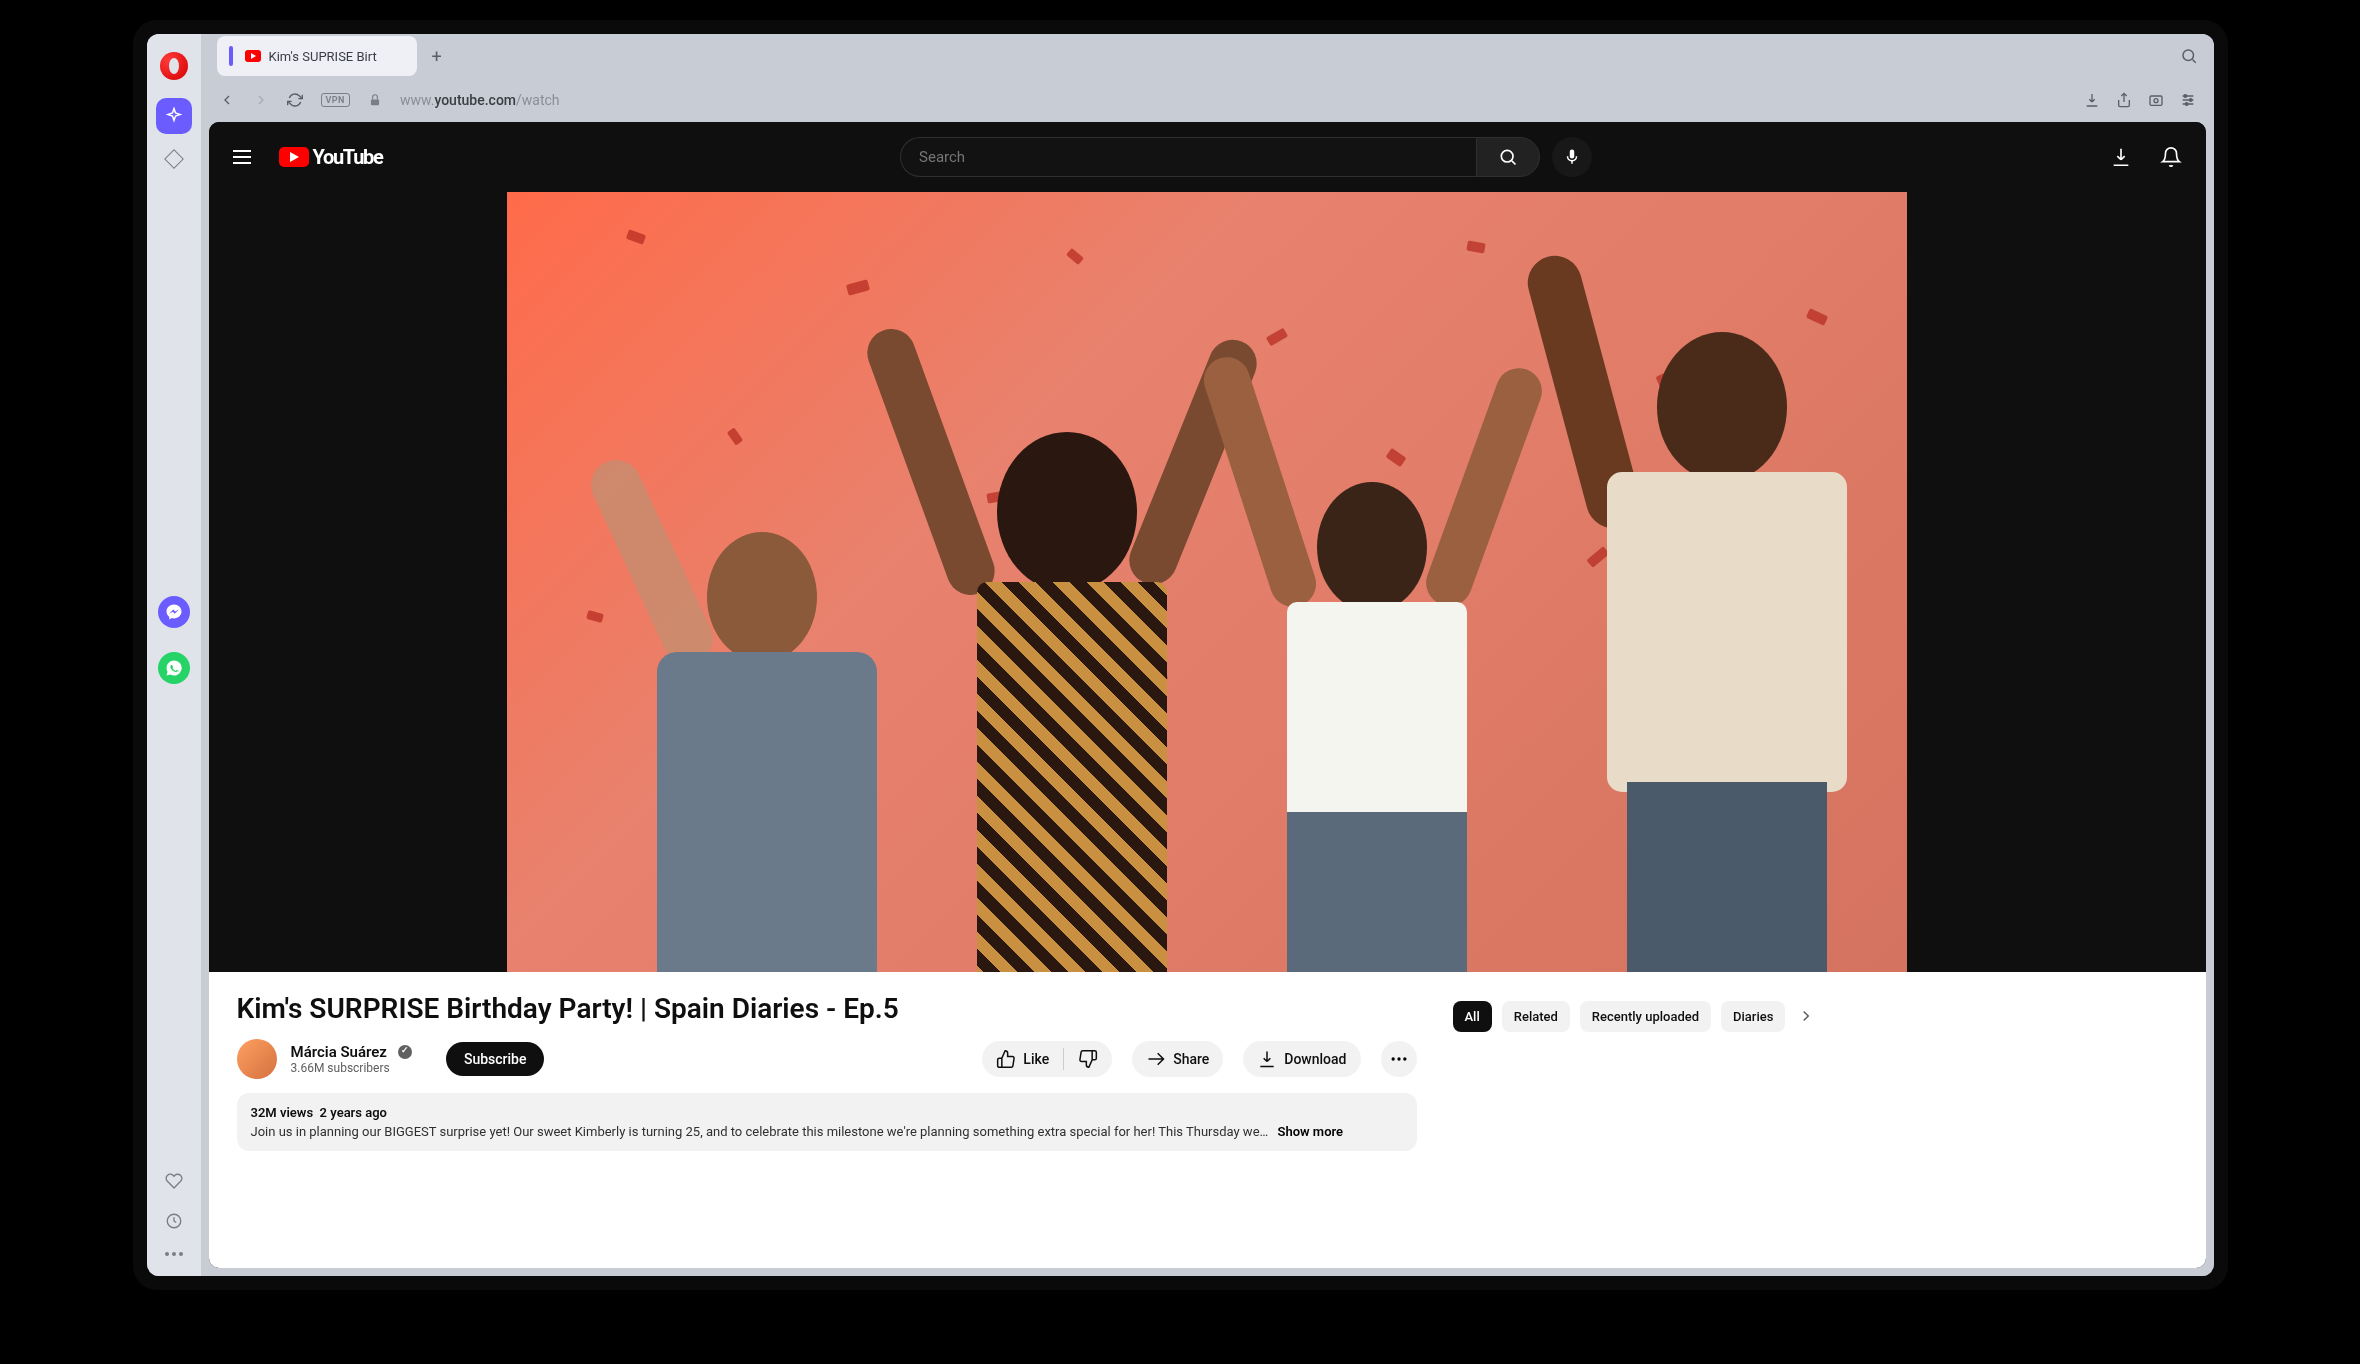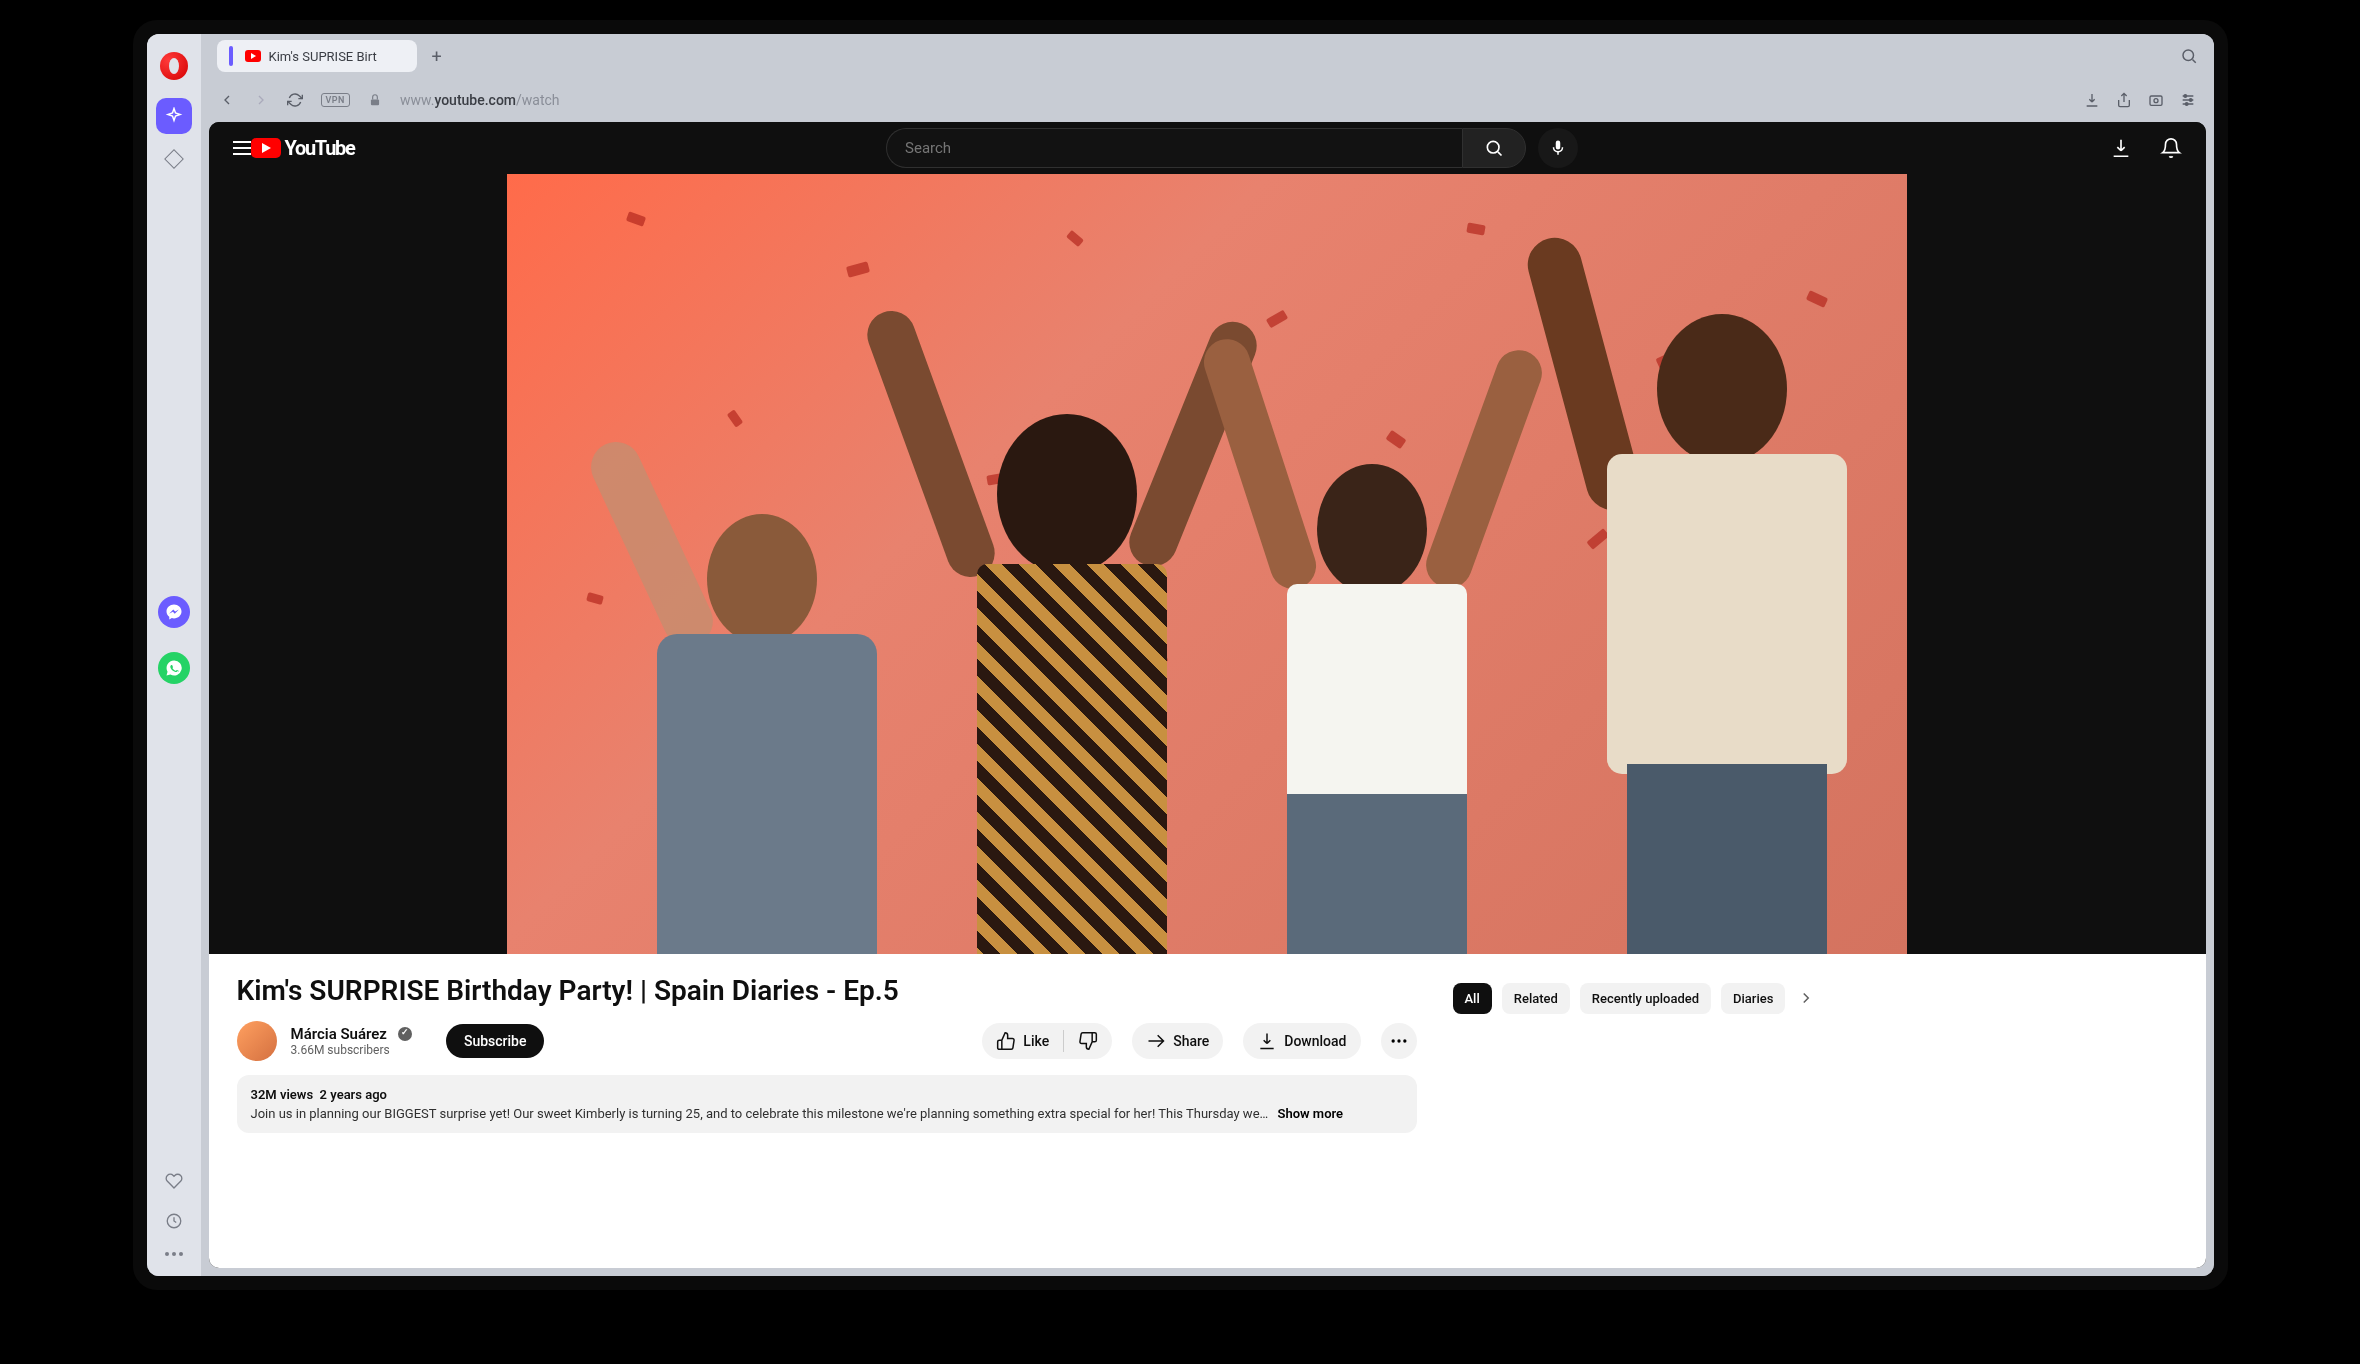--- a/index.html
+++ b/index.html
@@ -17,41 +17,41 @@
 .sidebar-messenger { width: 32px; height: 32px; background: #6b5cff; border-radius: 50%; display: flex; align-items: center; justify-content: center; position: absolute; top: 562px; }
 .sidebar-whatsapp { width: 32px; height: 32px; background: #25d366; border-radius: 50%; display: flex; align-items: center; justify-content: center; position: absolute; top: 618px; color: #fff; }
 .sidebar-bottom { position: absolute; bottom: 20px; display: flex; flex-direction: column; gap: 22px; align-items: center; color: #7a7e88; }
 .sidebar-dots { display: flex; gap: 3px; }
 .sidebar-dots span { width: 4px; height: 4px; background: #7a7e88; border-radius: 50%; }
 
 .main-area { flex: 1; display: flex; flex-direction: column; background: #c8ccd4; }
 
 
 .tab-bar { height: 44px; display: flex; align-items: center; padding: 0 16px; gap: 8px; }
-.tab { background: #eef0f5; border-radius: 8px; height: 32px; display: flex; align-items: center; padding: 0 12px; gap: 8px; font-size: 13px; color: #3a3d44; width: 200px; }
+.tab { background: #eef0f5; border-radius: 8px; height: 40px; display: flex; align-items: center; padding: 0 12px; gap: 8px; font-size: 13px; color: #3a3d44; width: 200px; }
 .tab-accent { width: 4px; height: 20px; background: #6b5cff; border-radius: 2px; margin-right: 4px; }
 .tab .yt-favicon { width: 16px; height: 12px; background: #ff0000; border-radius: 3px; position: relative; }
 .tab .yt-favicon::after { content: ''; position: absolute; left: 6px; top: 3px; border-left: 5px solid #fff; border-top: 3px solid transparent; border-bottom: 3px solid transparent; }
 .tab-new { width: 24px; height: 24px; border-radius: 50%; display: flex; align-items: center; justify-content: center; color: #5a5e68; font-size: 18px; }
 .tab-bar .search-right { margin-left: auto; color: #5a5e68; }
 
 
 .addr-bar { height: 44px; display: flex; align-items: center; padding: 0 18px; gap: 18px; color: #5a5e68; }
 .addr-nav { display: flex; gap: 18px; align-items: center; }
 .addr-nav svg, .addr-nav .vpn, .addr-nav .lock { color: #7a7e88; }
 .vpn { border: 1.2px solid #7a7e88; border-radius: 3px; font-size: 9px; padding: 1px 4px; font-weight: 600; letter-spacing: 0.5px; }
 .addr-url { font-size: 14px; color: #8a8e98; }
 .addr-url .domain { color: #3a3d44; font-weight: 500; }
 .addr-right { margin-left: auto; display: flex; gap: 16px; align-items: center; }
 
 
 .content { flex: 1; background: #0f0f0f; border-radius: 10px; margin: 0 8px 8px 8px; overflow: hidden; display: flex; flex-direction: column; }
 
 
-.yt-header { height: 52px; background: #0f0f0f; display: flex; align-items: center; padding: 0 24px; }
+.yt-header { height: 70px; background: #0f0f0f; display: flex; align-items: center; padding: 0 24px; gap: 28px; }
 .yt-hamburger { display: flex; flex-direction: column; gap: 4px; cursor: pointer; }
 .yt-hamburger span { width: 18px; height: 2px; background: #fff; }
 .yt-logo { display: flex; align-items: center; gap: 4px; }
 .yt-logo-icon { width: 30px; height: 20px; background: #ff0000; border-radius: 5px; position: relative; }
 .yt-logo-icon::after { content: ''; position: absolute; left: 11px; top: 5px; border-left: 9px solid #fff; border-top: 5px solid transparent; border-bottom: 5px solid transparent; }
 .yt-logo-text { color: #fff; font-weight: 700; font-size: 20px; letter-spacing: -1.3px; }
 .yt-search-wrap { flex: 1; display: flex; justify-content: center; }
 .yt-search { display: flex; width: 640px; }
 .yt-search-input { flex: 1; background: #121212; border: 1px solid #303030; border-right: none; border-radius: 20px 0 0 20px; padding: 0 18px; font-size: 15px; color: #aaa; height: 40px; outline: none; }
 .yt-search-btn { width: 64px; background: #222; border: 1px solid #303030; border-radius: 0 20px 20px 0; display: flex; align-items: center; justify-content: center; color: #fff; }

